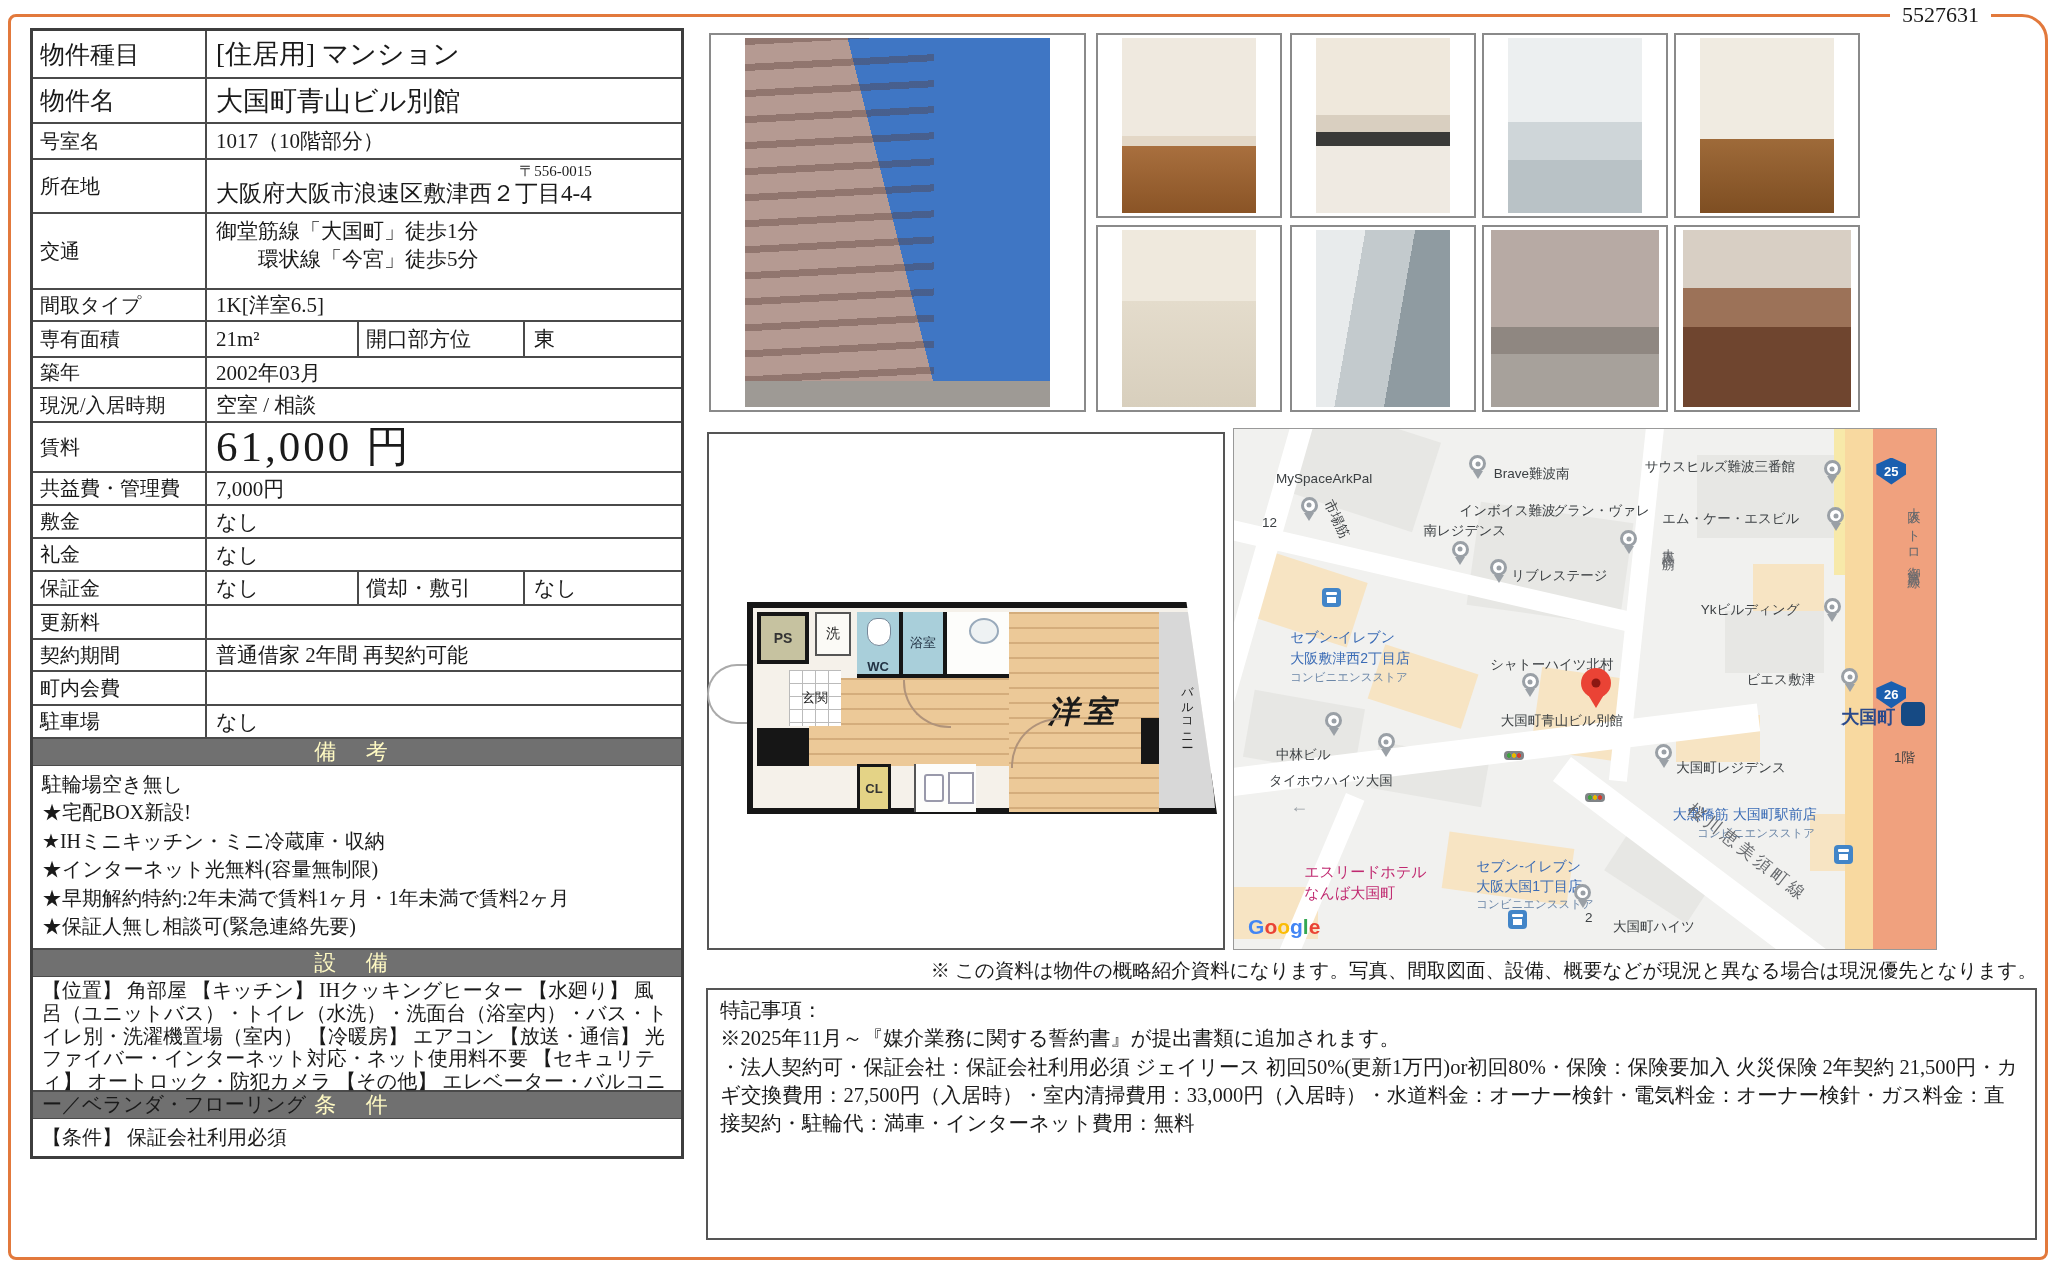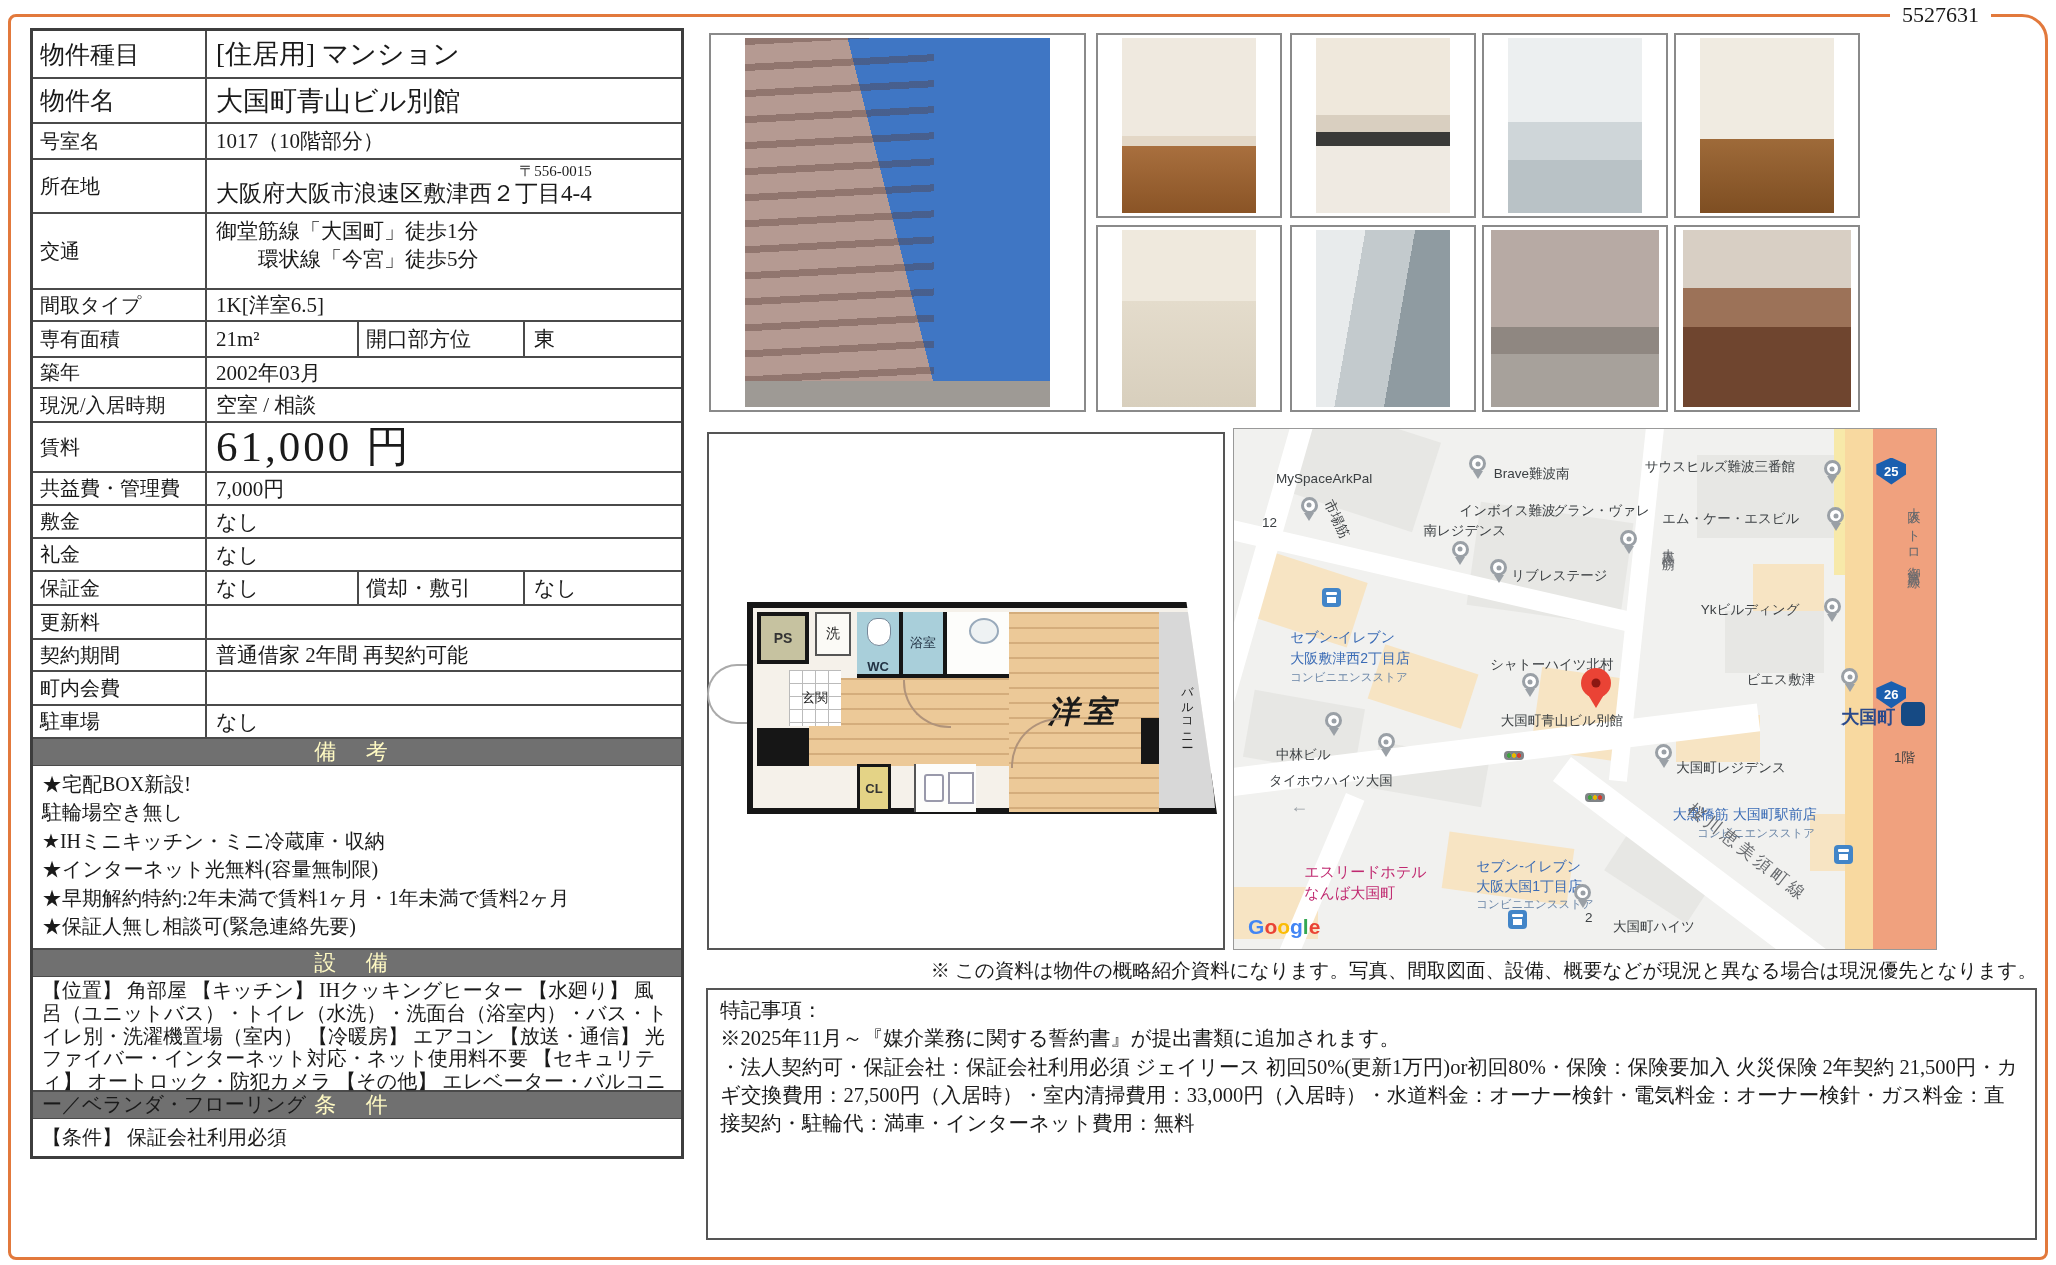--- a/index.html
+++ b/index.html
@@ -234,22 +234,22 @@
       <div class="tlbl">町内会費</div>
       <div class="tval"></div>
     </div>
     <div class="trow h33">
       <div class="tlbl">駐車場</div>
       <div class="tval">なし</div>
     </div>
 
     <div class="secbar">備 考</div>
     <div class="seccontent hc183">
+        <div>駐輪場空き無し</div>
         <div>★宅配BOX新設!</div>
-        <div>駐輪場空き無し</div>
         <div>★IHミニキッチン・ミニ冷蔵庫・収納</div>
         <div>★インターネット光無料(容量無制限)</div>
         <div>★早期解約特約:2年未満で賃料1ヶ月・1年未満で賃料2ヶ月</div>
         <div>★保証人無し相談可(緊急連絡先要)</div>
       </div>
 
     <div class="secbar">設 備</div>
     <div class="seccontent hc114">【位置】 角部屋 【キッチン】 IHクッキングヒーター 【水廻り】 風呂（ユニットバス）・トイレ（水洗）・洗面台（浴室内）・バス・トイレ別・洗濯機置場（室内） 【冷暖房】 エアコン 【放送・通信】 光ファイバー・インターネット対応・ネット使用料不要 【セキュリティ】 オートロック・防犯カメラ 【その他】 エレベーター・バルコニー／ベランダ・フローリング</div>
 
     <div class="secbar">条 件</div>

